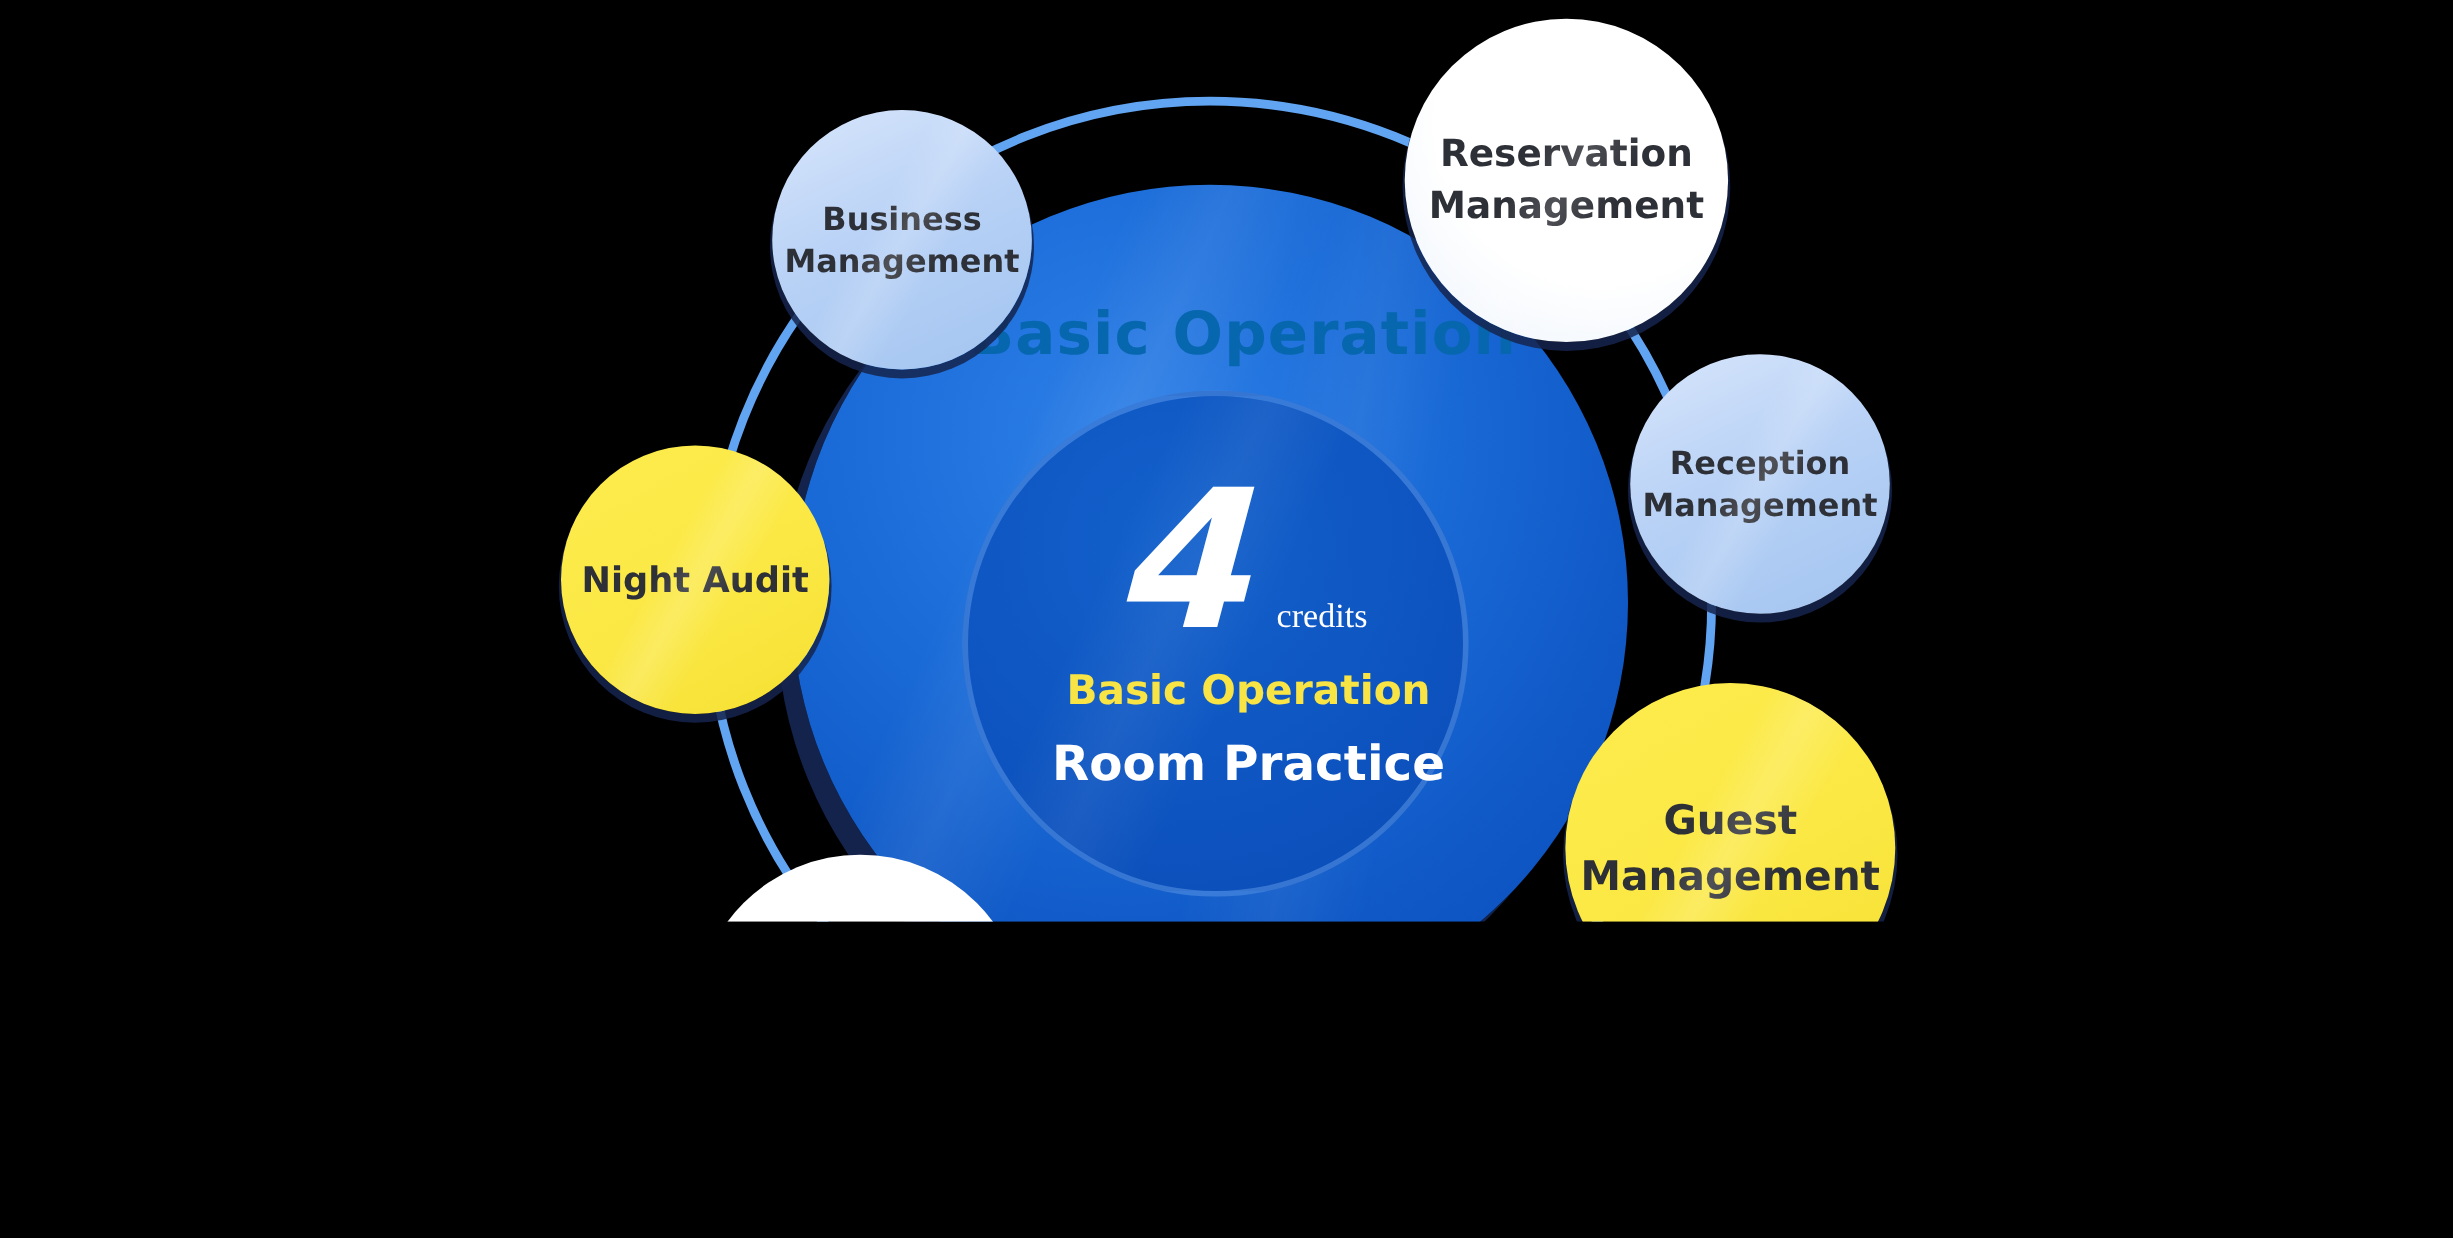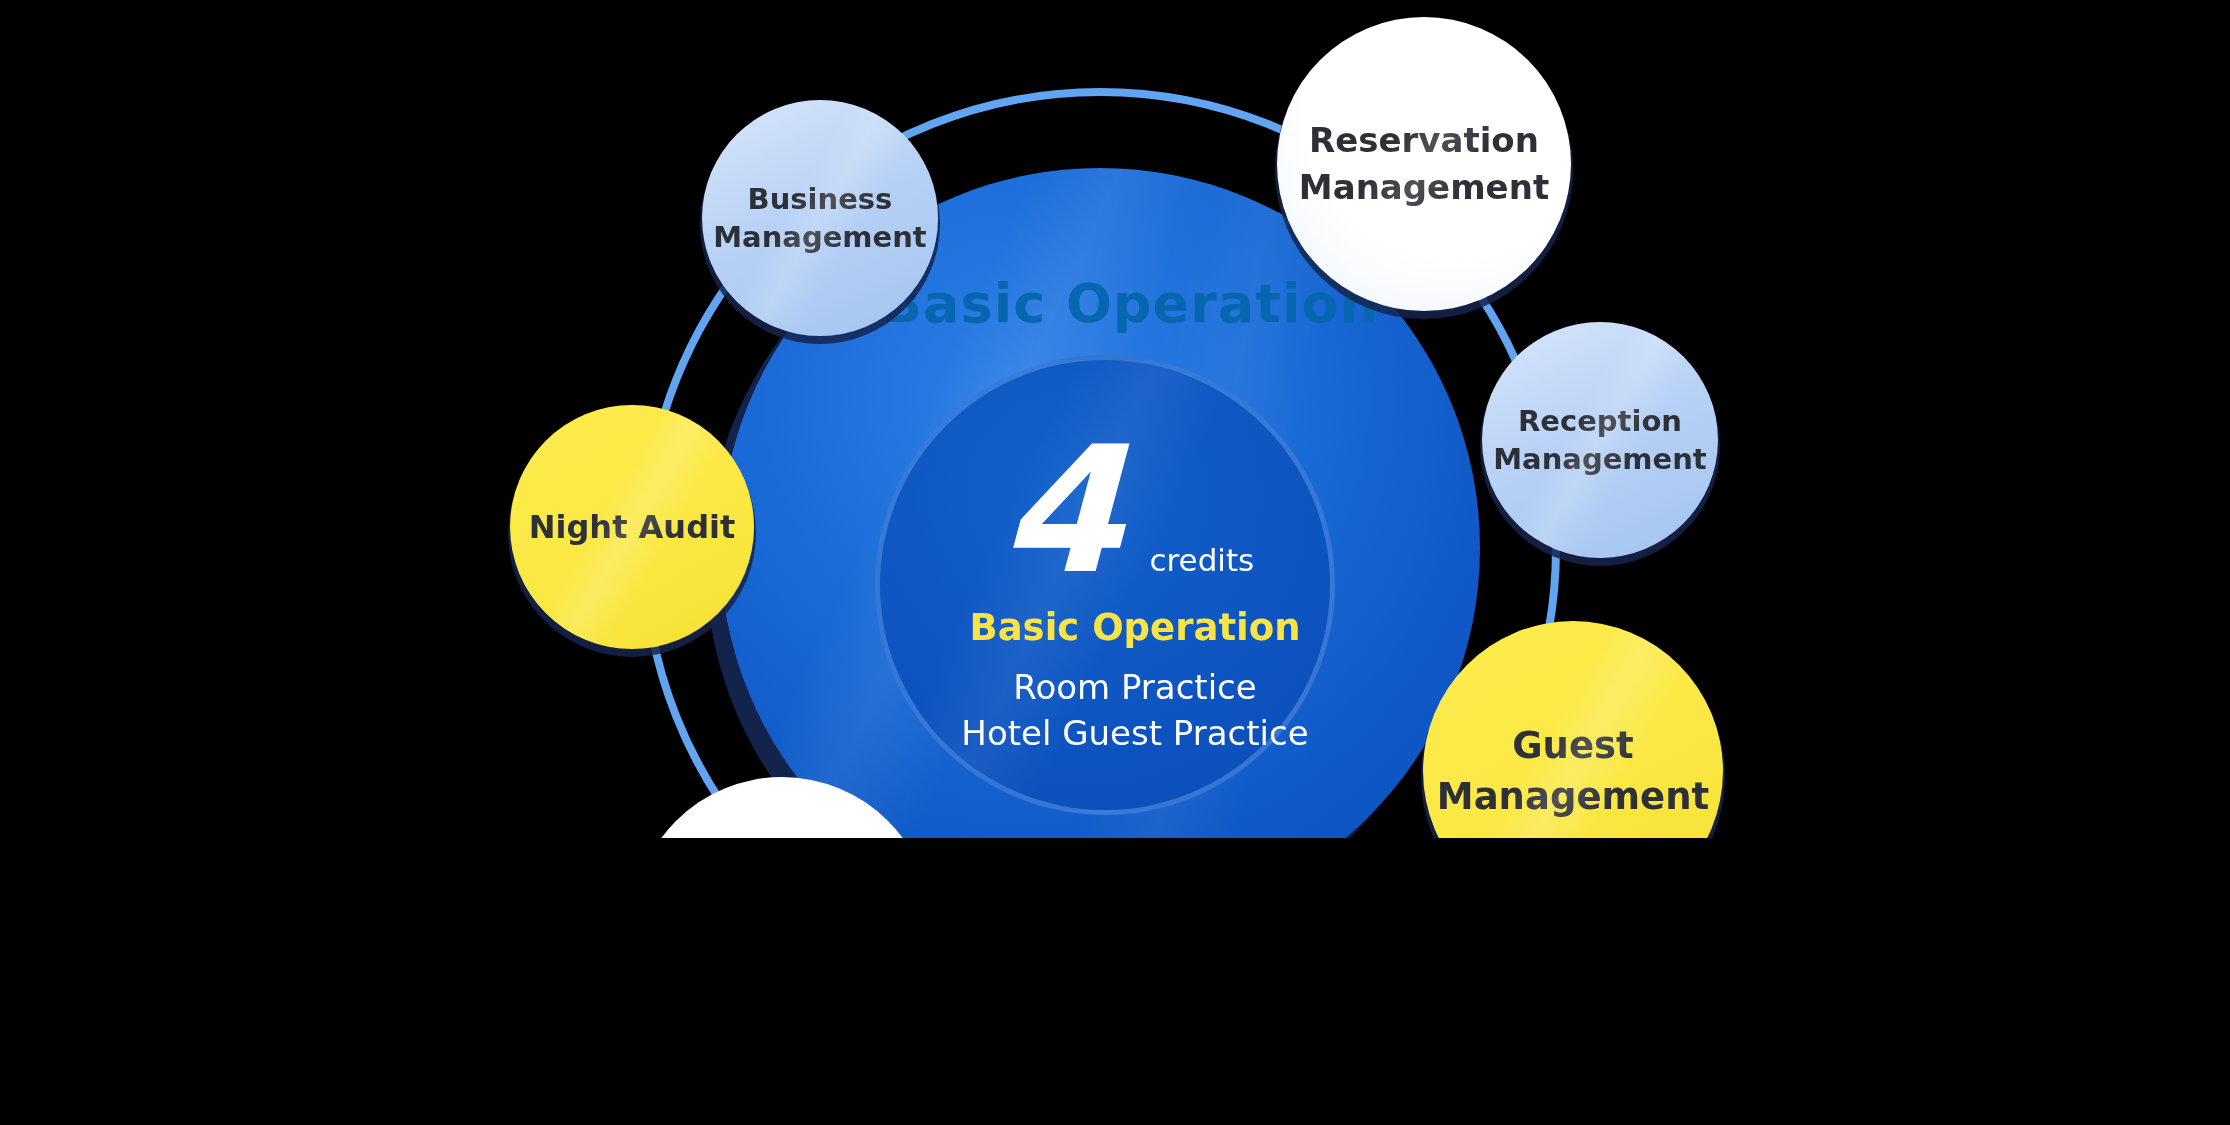--- a/index.html
+++ b/index.html
@@ -110,30 +110,31 @@
     font-size: 175px;
     line-height: 1;
     font-weight: bold;
     font-style: italic;
     letter-spacing: -6px;
     transform: skewX(-4deg);
   }
   .credits-label {
     font-size: 31px;
     font-weight: normal;
+    font-family: Liberation Serif, serif;
   }
   .course-title {
     margin-top: 8px;
     font-size: 37px;
     font-weight: bold;
     color: #f8e444;
   }
   .practice-line {
-    font-size: 34px;
-    font-weight: 400;
+    font-size: 44px;
+    font-weight: 700;
     line-height: 1.35;
   }
   .practice-first { margin-top: 16px; }
 
   
   .sat {
     position: absolute;
     border-radius: 50%;
     display: flex;
     flex-direction: column;
@@ -185,21 +186,20 @@
 
   <div class="inner"></div>
 
   <div class="center-content">
     <div class="credit-row">
       <span class="big-number">4</span>
       <span class="credits-label">credits</span>
     </div>
     <div class="course-title">Basic Operation</div>
     <div class="practice-line practice-first">Room Practice</div>
-    <div class="practice-line">Hotel Guest Practice</div>
   </div>
 
   <div class="sat sat-lightblue sat-business">
     <span>Business</span>
     <span>Management</span>
   </div>
 
   <div class="sat sat-white sat-reservation">
     <span>Reservation</span>
     <span>Management</span>

